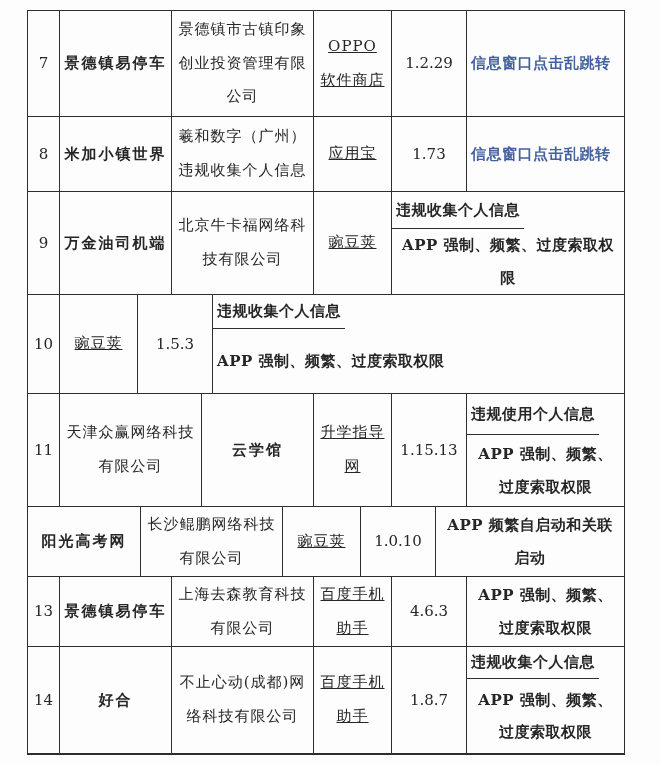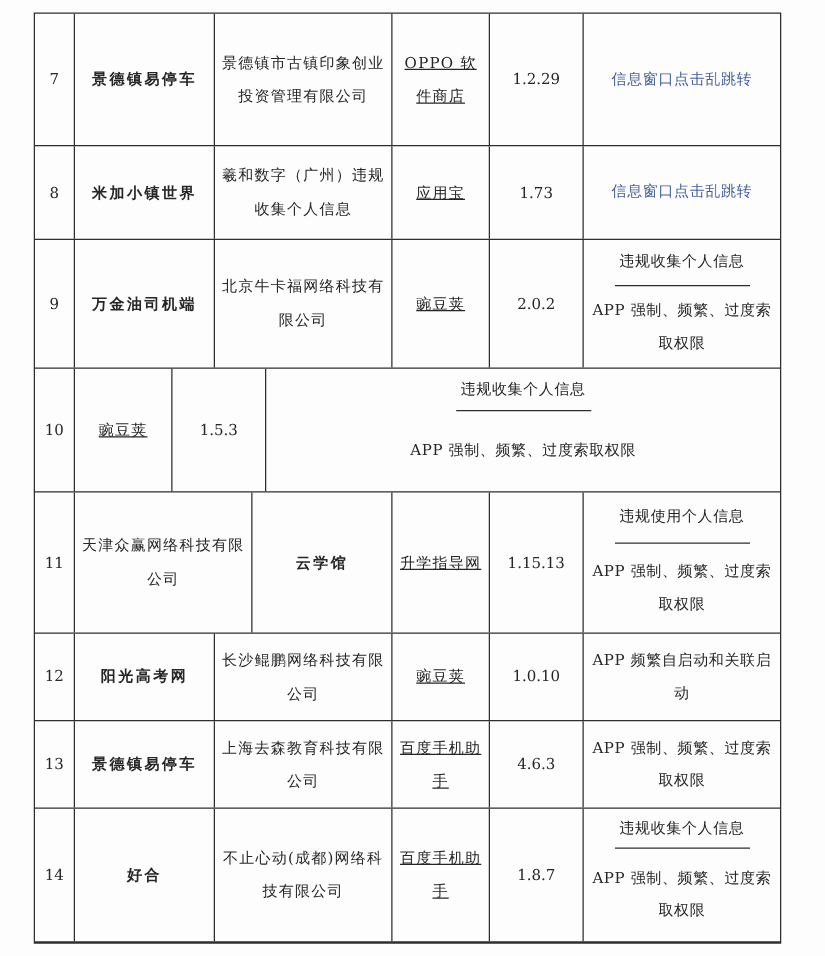--- a/index.html
+++ b/index.html
@@ -32,36 +32,37 @@
     border-top:1px solid var(--border);
   }
   .t-row:first-child{border-top:none;}
   .cell{
     box-sizing:border-box;
     border-left:1px solid var(--border);
     display:flex;
     align-items:center;
     justify-content:center;
     text-align:center;
-    font-size:12px;
+    font-size:15px;
     line-height:2.2;
     word-break:break-all;
   }
   .cell:first-child{border-left:none;}
   .c-no{width:31px;flex:0 0 31px;letter-spacing:0;}
   .c-name{width:112px;flex:0 0 112px;letter-spacing:2px;padding:0 2px;font-weight:bold;}
   .c-company{width:142px;flex:0 0 142px;letter-spacing:1px;padding:0 5px;line-height:2.25;}
   .c-store{width:78px;flex:0 0 78px;letter-spacing:1px;padding:0 4px;line-height:2.25;text-decoration:underline;}
   .c-ver{width:75px;flex:0 0 75px;letter-spacing:0;}
   .c-vio{
     flex:1;
     flex-direction:column;
-    align-items:center;
+    align-items:flex-start;
     justify-content:center;
     padding:0;
+    font-weight:bold;
   }
   .vio-sub{
     display:flex;
     align-items:center;
     justify-content:center;
     text-align:center;
     padding:0 4px;
     letter-spacing:0.5px;
     line-height:2.15;
     word-break:break-all;
@@ -94,21 +95,20 @@
       <div class="cell c-ver">1.73</div>
       <div class="cell c-vio">
         <div class="vio-sub single vio-blue">信息窗口点击乱跳转</div>
       </div>
     </div>
     <div class="t-row" style="height: 103px;">
       <div class="cell c-no">9</div>
       <div class="cell c-name">万金油司机端</div>
       <div class="cell c-company">北京牛卡福网络科技有限公司</div>
       <div class="cell c-store">豌豆荚</div>
-      <div class="cell c-ver">2.0.2</div>
       <div class="cell c-vio">
         <div class="vio-sub split-top" style="height: 37px;">违规收集个人信息</div>
         <div class="vio-sub split-bottom">APP 强制、频繁、过度索取权限</div>
       </div>
     </div>
     <div class="t-row" style="height: 99px;">
       <div class="cell c-no">10</div>
       <div class="cell c-store">豌豆荚</div>
       <div class="cell c-ver">1.5.3</div>
       <div class="cell c-vio">
@@ -121,21 +121,20 @@
       <div class="cell c-company">天津众赢网络科技有限公司</div>
       <div class="cell c-name">云学馆</div>
       <div class="cell c-store">升学指导网</div>
       <div class="cell c-ver">1.15.13</div>
       <div class="cell c-vio">
         <div class="vio-sub split-top" style="height: 41px;">违规使用个人信息</div>
         <div class="vio-sub split-bottom">APP 强制、频繁、过度索取权限</div>
       </div>
     </div>
     <div class="t-row" style="height: 70px;">
-      <div class="cell c-no">12</div>
       <div class="cell c-name">阳光高考网</div>
       <div class="cell c-company">长沙鲲鹏网络科技有限公司</div>
       <div class="cell c-store">豌豆荚</div>
       <div class="cell c-ver">1.0.10</div>
       <div class="cell c-vio">
         <div class="vio-sub single">APP 频繁自启动和关联启动</div>
       </div>
     </div>
     <div class="t-row" style="height: 70px;">
       <div class="cell c-no">13</div>

